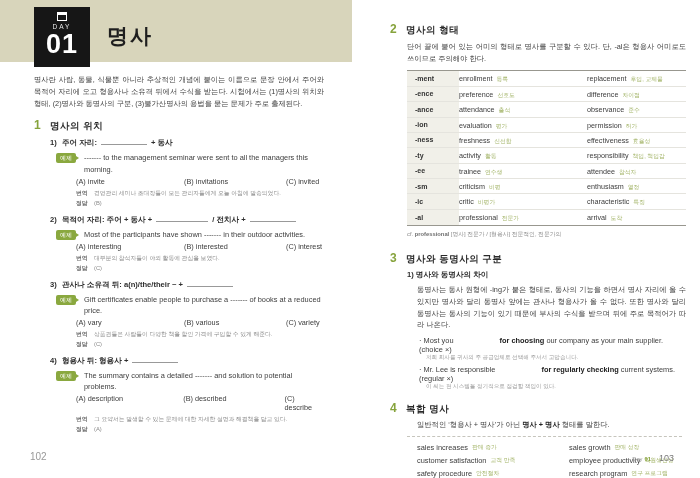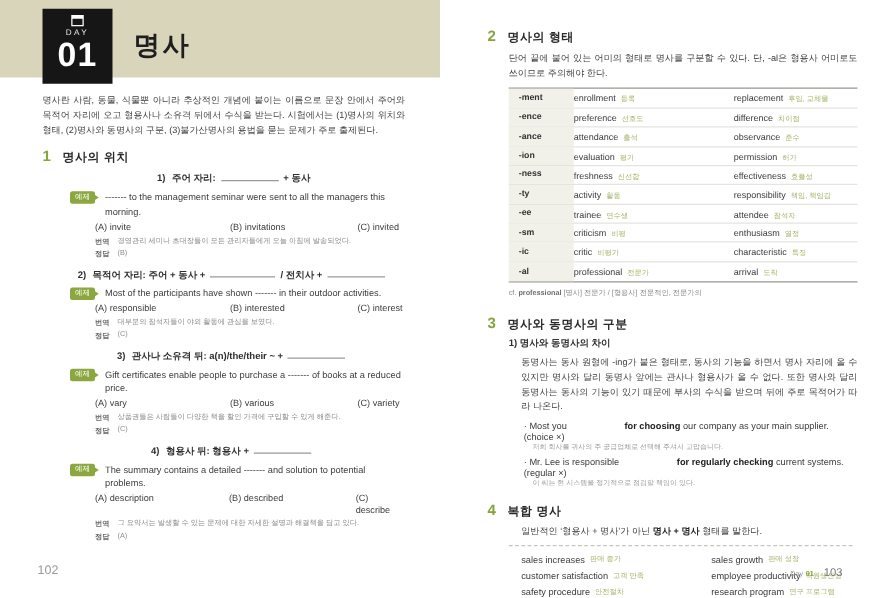--- a/index.html
+++ b/index.html
@@ -23,21 +23,21 @@
 
   .l-content { padding:12px 28px 0 34px; }
   .intro { font-size:7.3px; line-height:1.62; color:#3d3d3d; text-align:justify; }
 
   .sec-head { margin-top:9px; display:flex; align-items:baseline; }
   .sec-num { color:#86a33c; font-size:12px; font-weight:bold; width:16px; }
   .sec-title { font-size:9.5px; font-weight:bold; color:#2a2a2a; letter-spacing:.5px; }
 
   .items { margin-top:5px; padding-left:16px; }
   .item { margin-bottom:7px; }
-  .item-head { font-size:7.6px; font-weight:bold; color:#2e2e2e; margin-bottom:4px;text-align:center; }
+  .item-head { font-size:7.6px; font-weight:bold; color:#2e2e2e; margin-bottom:4px; }
   .item-num { margin-right:3px; font-weight:bold; }
   .blank { display:inline-block; border-bottom:1px solid #999; height:7px;
            vertical-align:baseline; margin:0 4px; }
   .w48 { width:46px; } .w52 { width:52px; }
 
   .ex-row { display:flex; align-items:flex-start; padding-left:6px; margin-bottom:2px; }
   .badge { flex:0 0 auto; background:#8aa83f; color:#fff; font-size:6px; line-height:1;
            padding:2px 4px; border-radius:2px; position:relative; margin-right:8px; margin-top:1px; }
   .badge:after { content:""; position:absolute; right:-3px; top:3px;
                  border-top:2.5px solid transparent; border-bottom:2.5px solid transparent;
@@ -151,21 +151,21 @@
         <div class="item">
           <div class="item-head">
             <span class="item-num">2)</span>
             <span>목적어 자리: 주어 + 동사 +</span><span class="blank w52"></span><span>/ 전치사 +</span><span class="blank w48"></span>
           </div>
           <div class="ex-row">
             <span class="badge">예제</span>
             <span class="ex-text">Most of the participants have shown ------- in their outdoor activities.</span>
           </div>
           <div class="choices">
-            <span>(A) responsible</span>
+            <span>(A) interesting</span>
             <span>(B) interested</span>
             <span>(C) interest</span>
           </div>
           <div class="meta">
             <span class="meta-label">번역</span>
             <span class="meta-text">대부분의 참석자들이 야외 활동에 관심을 보였다.</span>
           </div>
           <div class="meta">
             <span class="meta-label">정답</span>
             <span class="meta-text">(C)</span>

